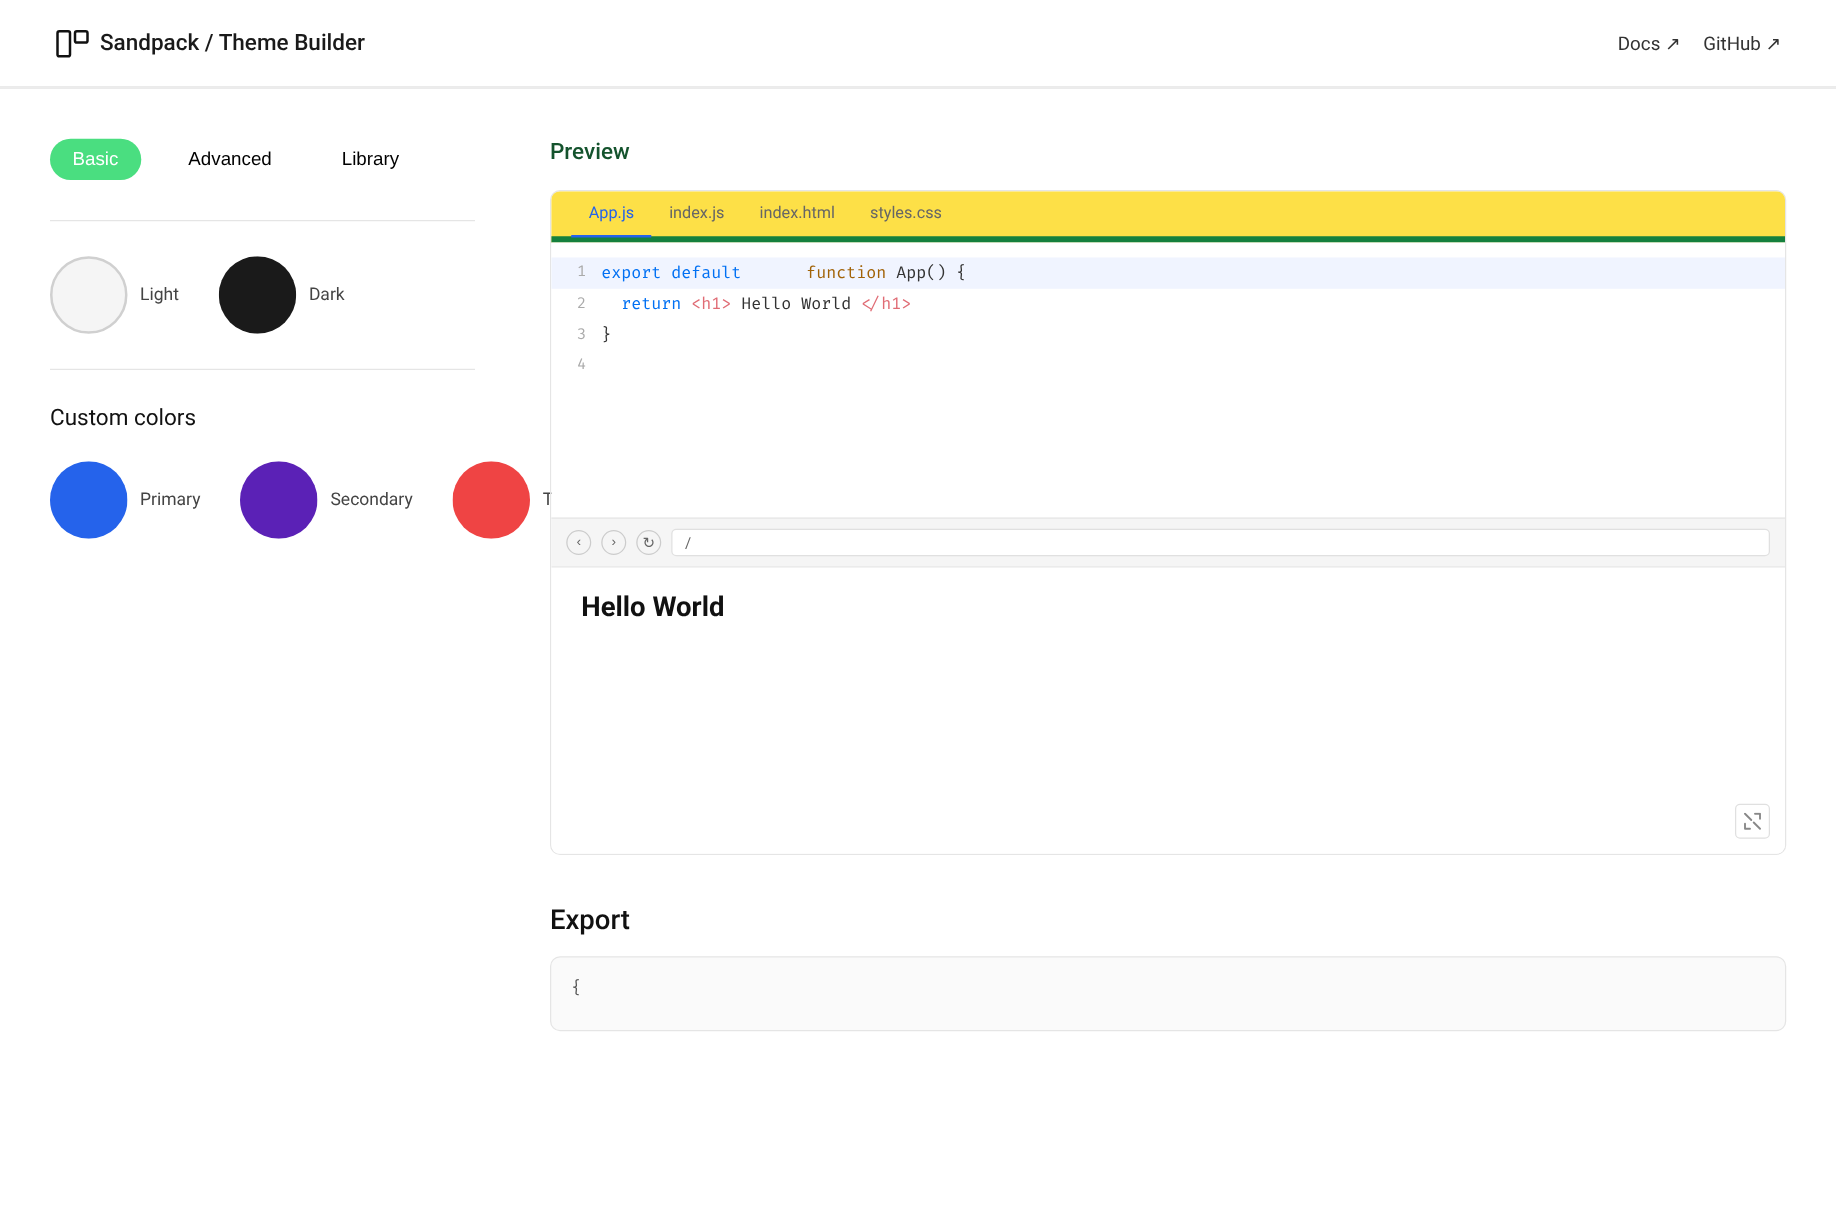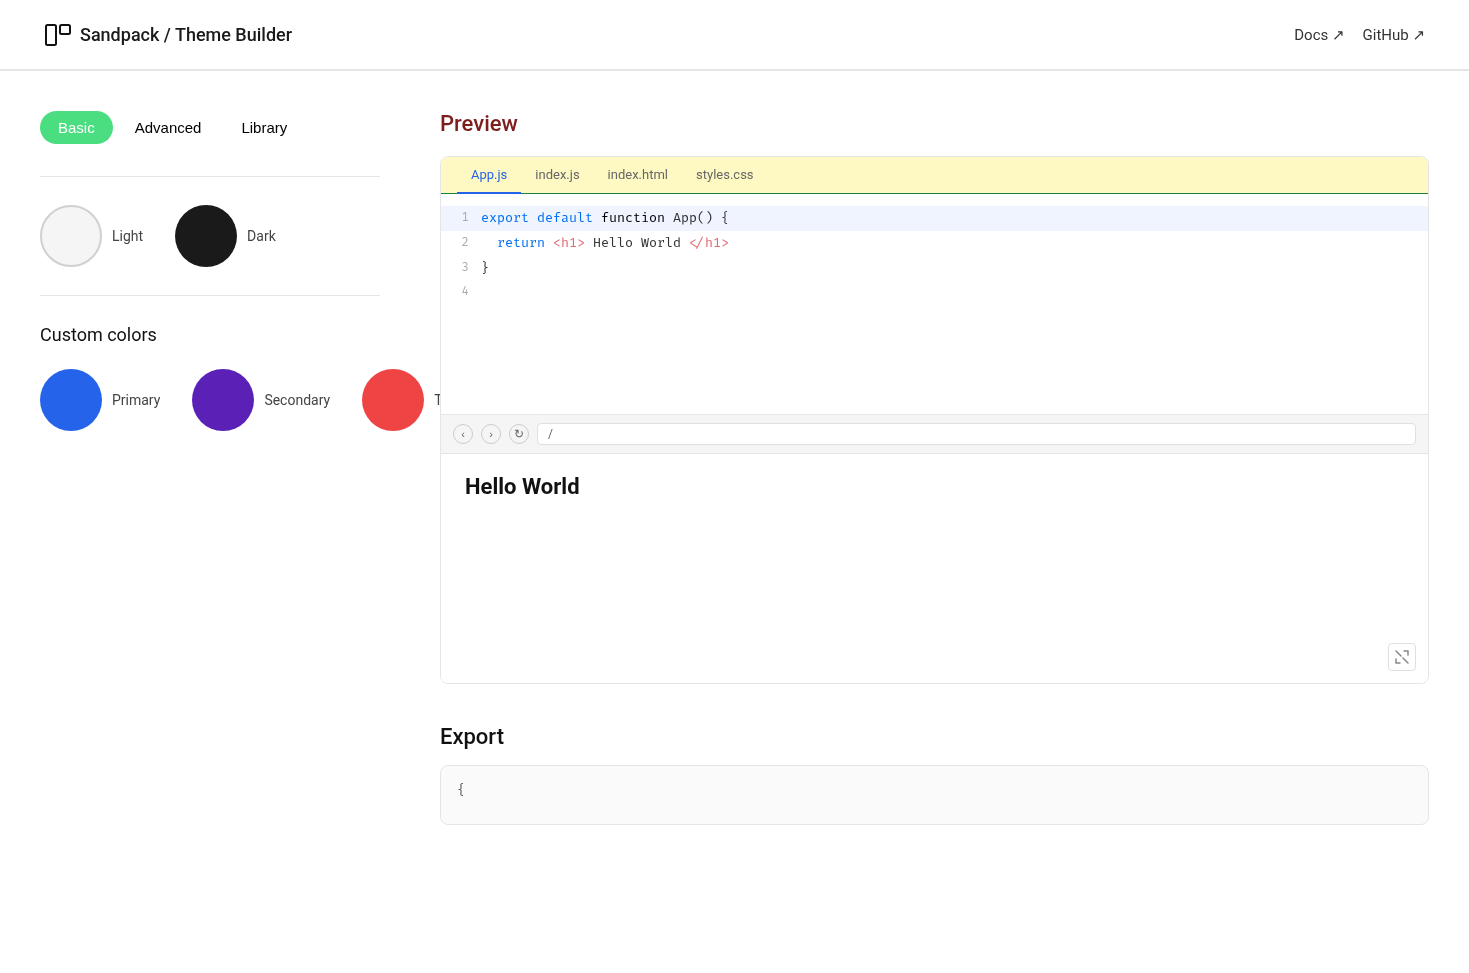--- a/index.html
+++ b/index.html
@@ -54,21 +54,21 @@
     
     .left-panel {
       flex: 0 0 340px;
       max-width: 340px;
     }
 
     
     .tabs {
       display: flex;
       align-items: flex-end;
-      gap: 4px;
+      gap: 20px;
       margin-bottom: 32px;
     }
     .tab-btn {
       padding: 8px 18px;
       border-radius: 20px;
       border: none;
       background: transparent;
       font-size: 15px;
       cursor: pointer;
       color: #000000;
@@ -136,39 +136,39 @@
       font-size: 14px;
       color: #444;
     }
 
     
     .right-panel {
       flex: 1;
     }
 
     .preview-title {
-      font-size: 22px;
+      font-size: 18px;
       font-weight: 500;
       margin-bottom: 20px;
-      color: #7f1d1d;
+      color: #14532d;
     }
 
     
     .code-preview {
       border: 1px solid #e5e5e5;
       border-radius: 8px;
       overflow: hidden;
       margin-bottom: 0;
     }
 
     
     .file-tabs {
       display: flex;
-      border-bottom: 1px solid #15803d;
-      background: #fef9c3;
+      border-bottom: 5px solid #15803d;
+      background: #fde047;
       padding: 0 16px;
     }
     .file-tab {
       padding: 10px 14px;
       font-size: 13px;
       color: #666;
       cursor: pointer;
       border-bottom: 2px solid transparent;
       margin-bottom: -1px;
     }
@@ -200,21 +200,21 @@
       user-select: none;
       font-size: 12px;
       padding-right: 12px;
       text-align: right;
     }
     .code-content {
       color: #333;
     }
     .kw-export { color: #0070f3; }
     .kw-default { color: #0070f3; }
-    .kw-function { color: #000000; }
+    .kw-function { color: #a16207; margin-left: 44px; }
     .kw-return { color: #0070f3; }
     .fn-name { color: #333; }
     .tag { color: #e06c75; }
     .text-content { color: #333; }
 
     
     .browser-bar {
       display: flex;
       align-items: center;
       gap: 8px;

